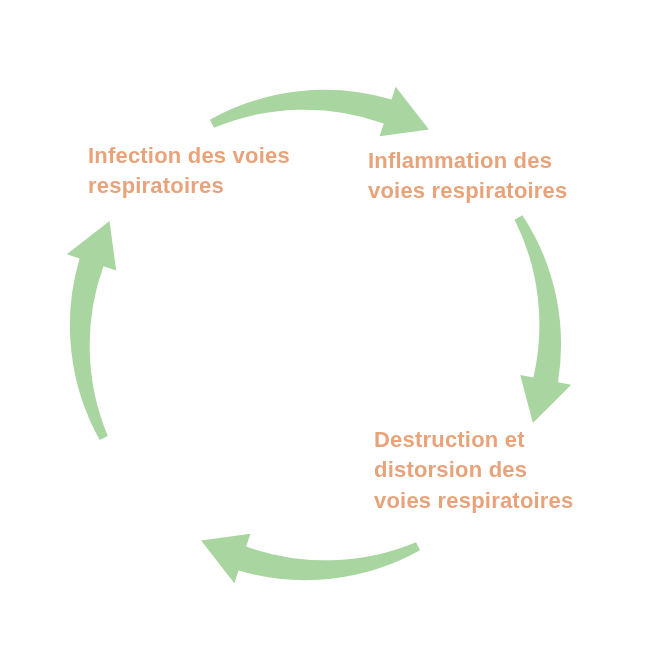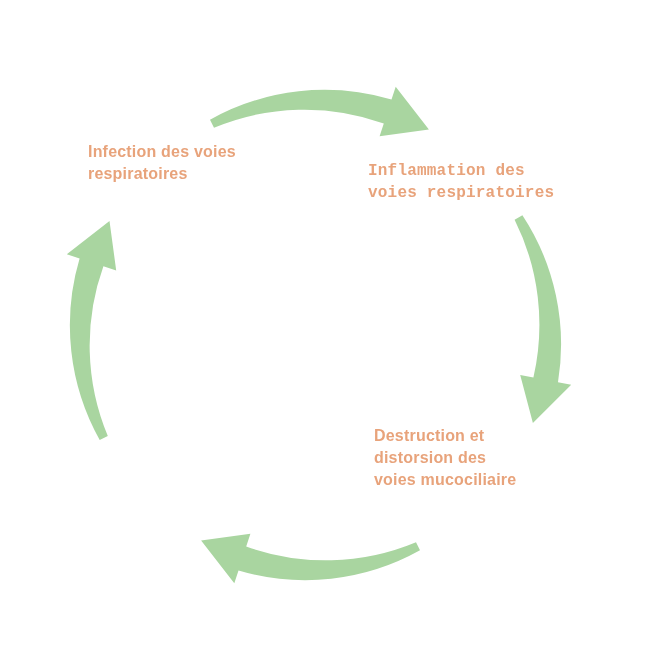--- a/index.html
+++ b/index.html
@@ -18,42 +18,42 @@
   .arrow-layer{
     position:absolute;
     left:0;
     top:0;
     width:650px;
     height:651px;
   }
   .node-label{
     position:absolute;
     font-weight:bold;
-    font-size:16px;
+    font-size:22px;
     line-height:1.38;
     letter-spacing:0.2px;
     white-space:pre-line;
   }
 </style>
 </head>
 <body>
 
 <div class="stage">
 
   <svg class="arrow-layer" width="650" height="651" viewBox="0 0 650 651" aria-hidden="true">
     <path id="arrow-top" fill="#a9d5a0" d="M 214.0 127.8 A 235 235 0 0 1 383.8 123.4 L 379.6 136.2 L 428.9 129.5 L 395.7 86.8 L 391.5 99.6 A 235 235 0 0 0 210.0 119.7 Z"></path>
     <path id="arrow-right" fill="#a9d5a0" d="M 514.6 219.7 A 235 235 0 0 1 533.4 377.5 L 520.2 374.9 L 532.9 423.0 L 571.2 384.8 L 558.0 382.2 A 235 235 0 0 0 522.4 215.2 Z"></path>
     <path id="arrow-bottom" fill="#a9d5a0" d="M 416.0 542.2 A 235 235 0 0 1 246.2 546.6 L 250.4 533.8 L 201.1 540.5 L 234.3 583.2 L 238.5 570.4 A 235 235 0 0 0 420.0 550.3 Z"></path>
     <path id="arrow-left" fill="#a9d5a0" d="M 107.8 436.0 A 235 235 0 0 1 103.4 266.2 L 116.2 270.4 L 109.5 221.1 L 66.8 254.3 L 79.6 258.5 A 235 235 0 0 0 99.7 440.0 Z"></path>
   </svg>
 
   <div class="node-label" style="left: 88px; top: 141px; color: rgb(232, 163, 123);">Infection des voies
 respiratoires</div>
 
-  <div class="node-label" style="left: 368px; top: 160px; color: rgb(232, 163, 123); font-family: Liberation Mono, monospace;">Inflammation des
+  <div class="node-label" style="left: 368px; top: 146px; color: rgb(232, 163, 123);">Inflammation des
 voies respiratoires</div>
 
   <div class="node-label" style="left: 374px; top: 425px; color: rgb(232, 163, 123);">Destruction et
 distorsion des
-voies mucociliaire</div>
+voies respiratoires</div>
 
 
 </div>
 
 </body></html>

